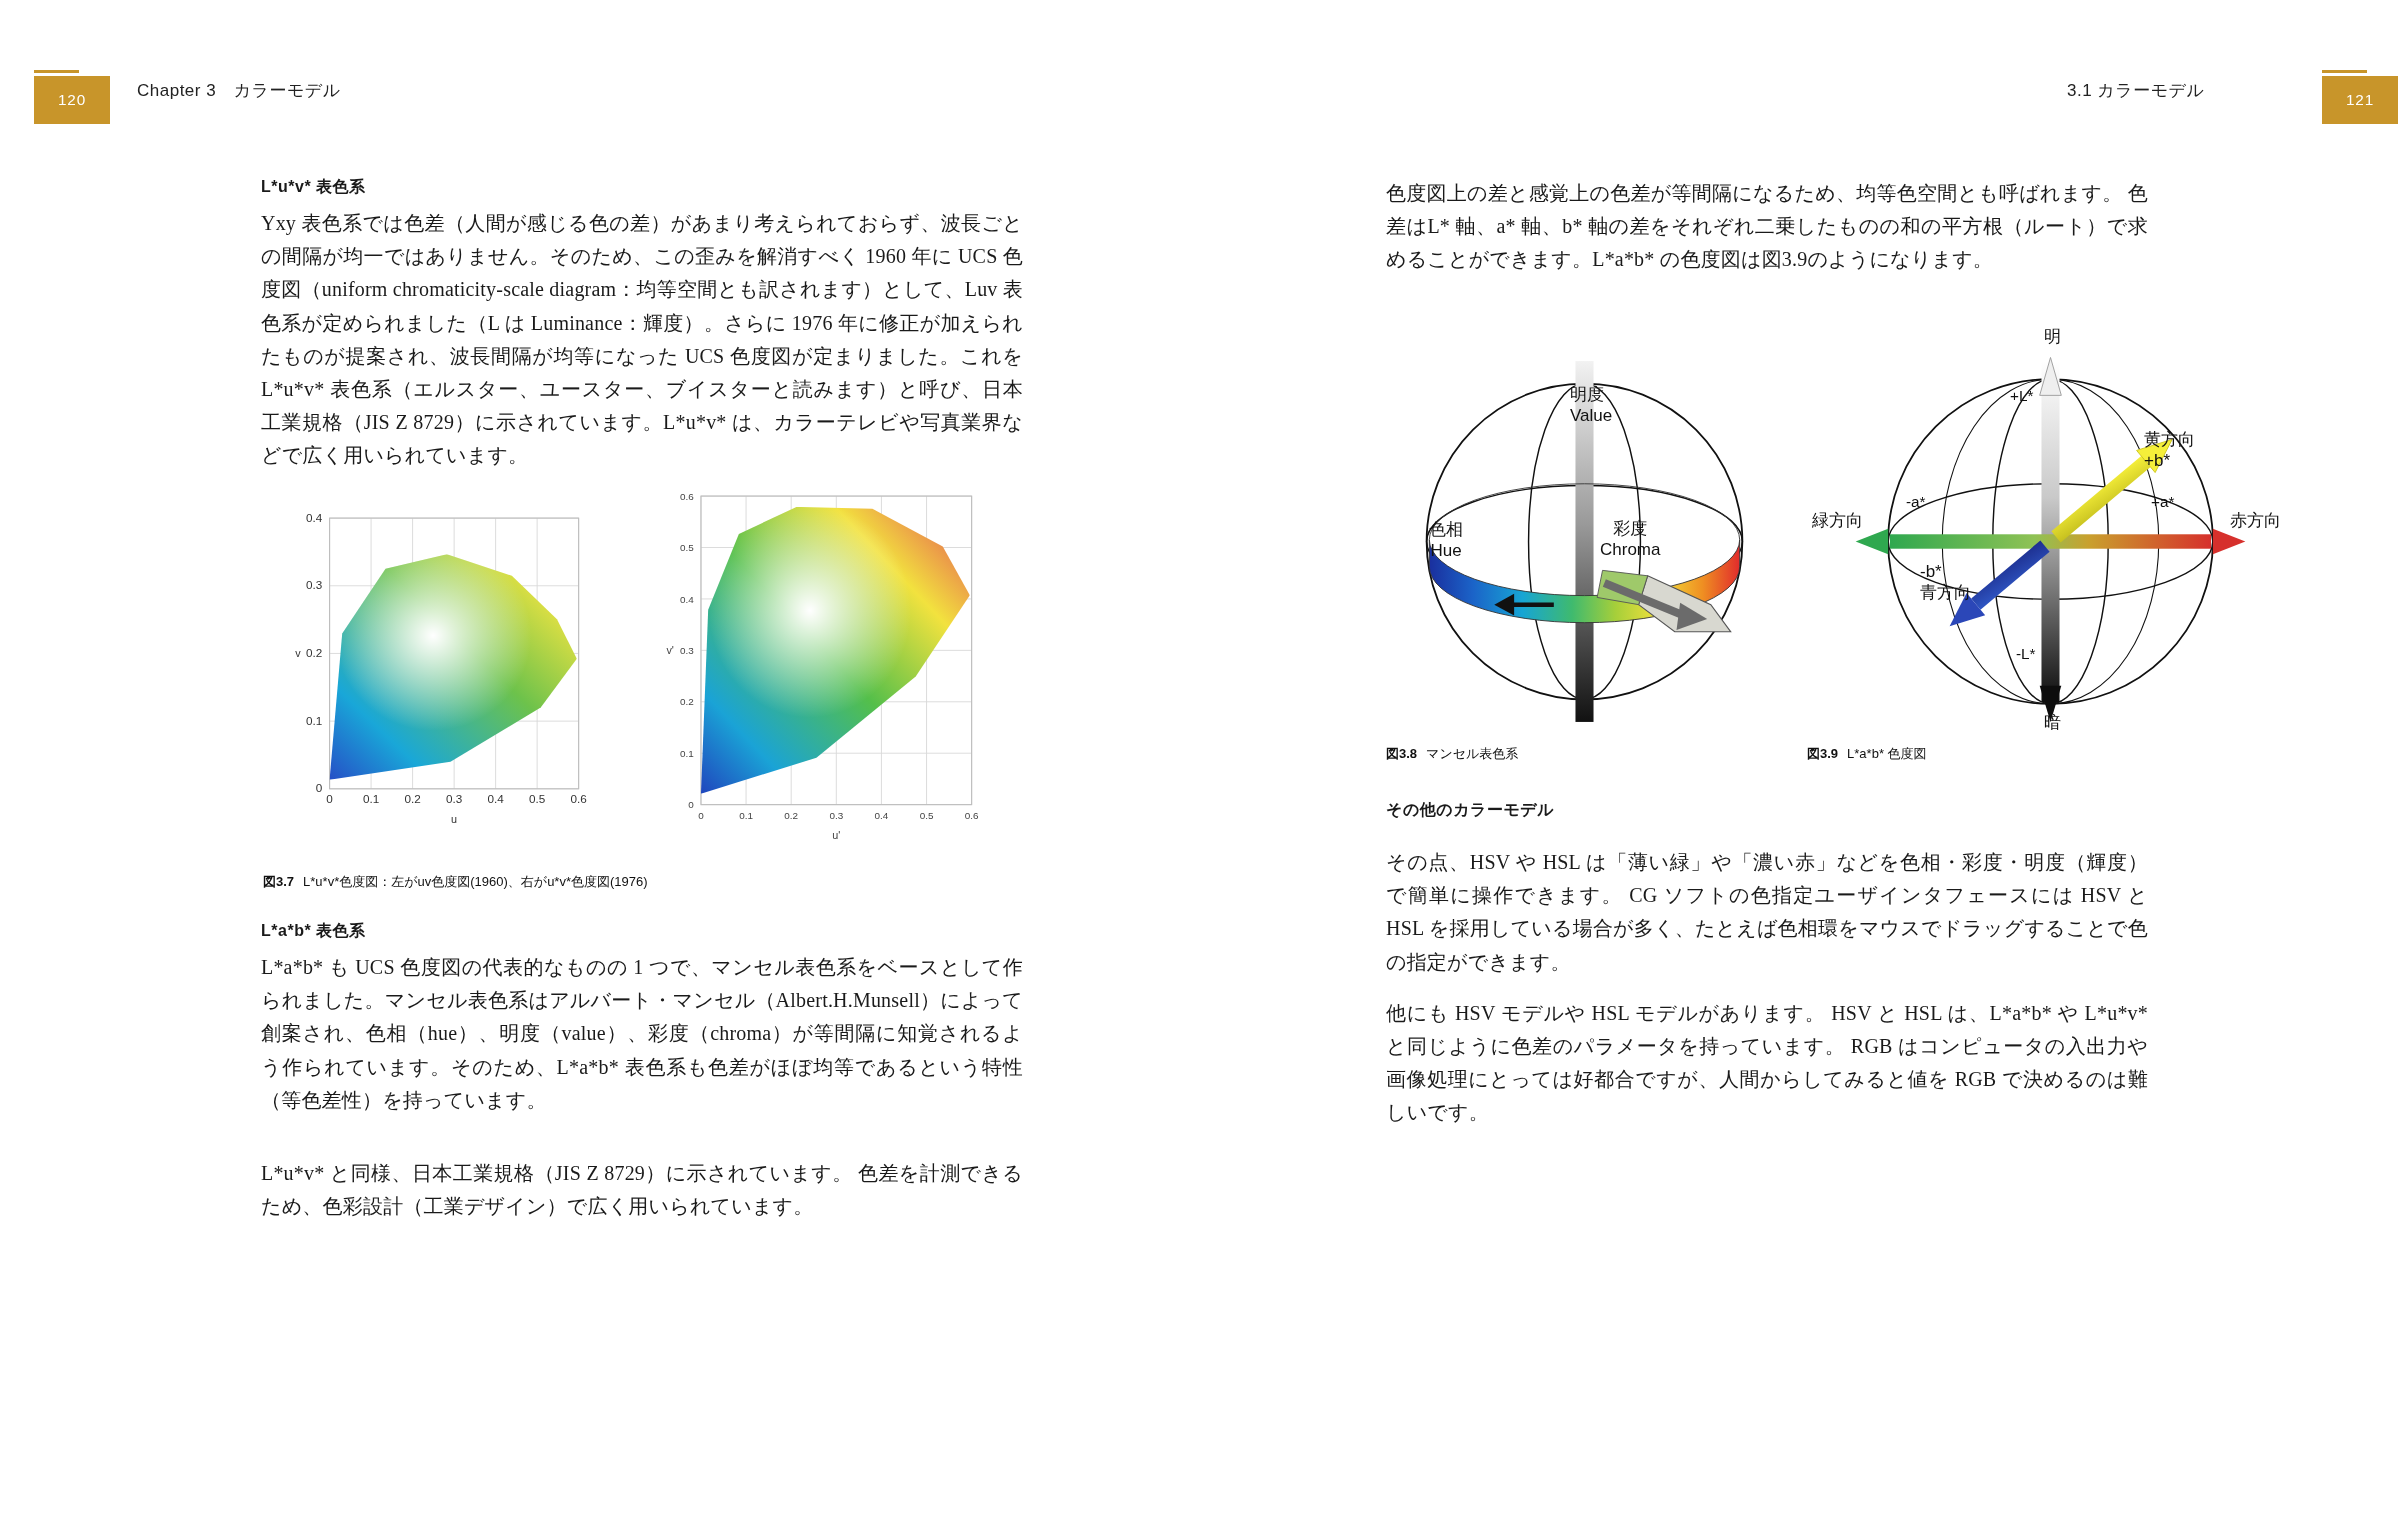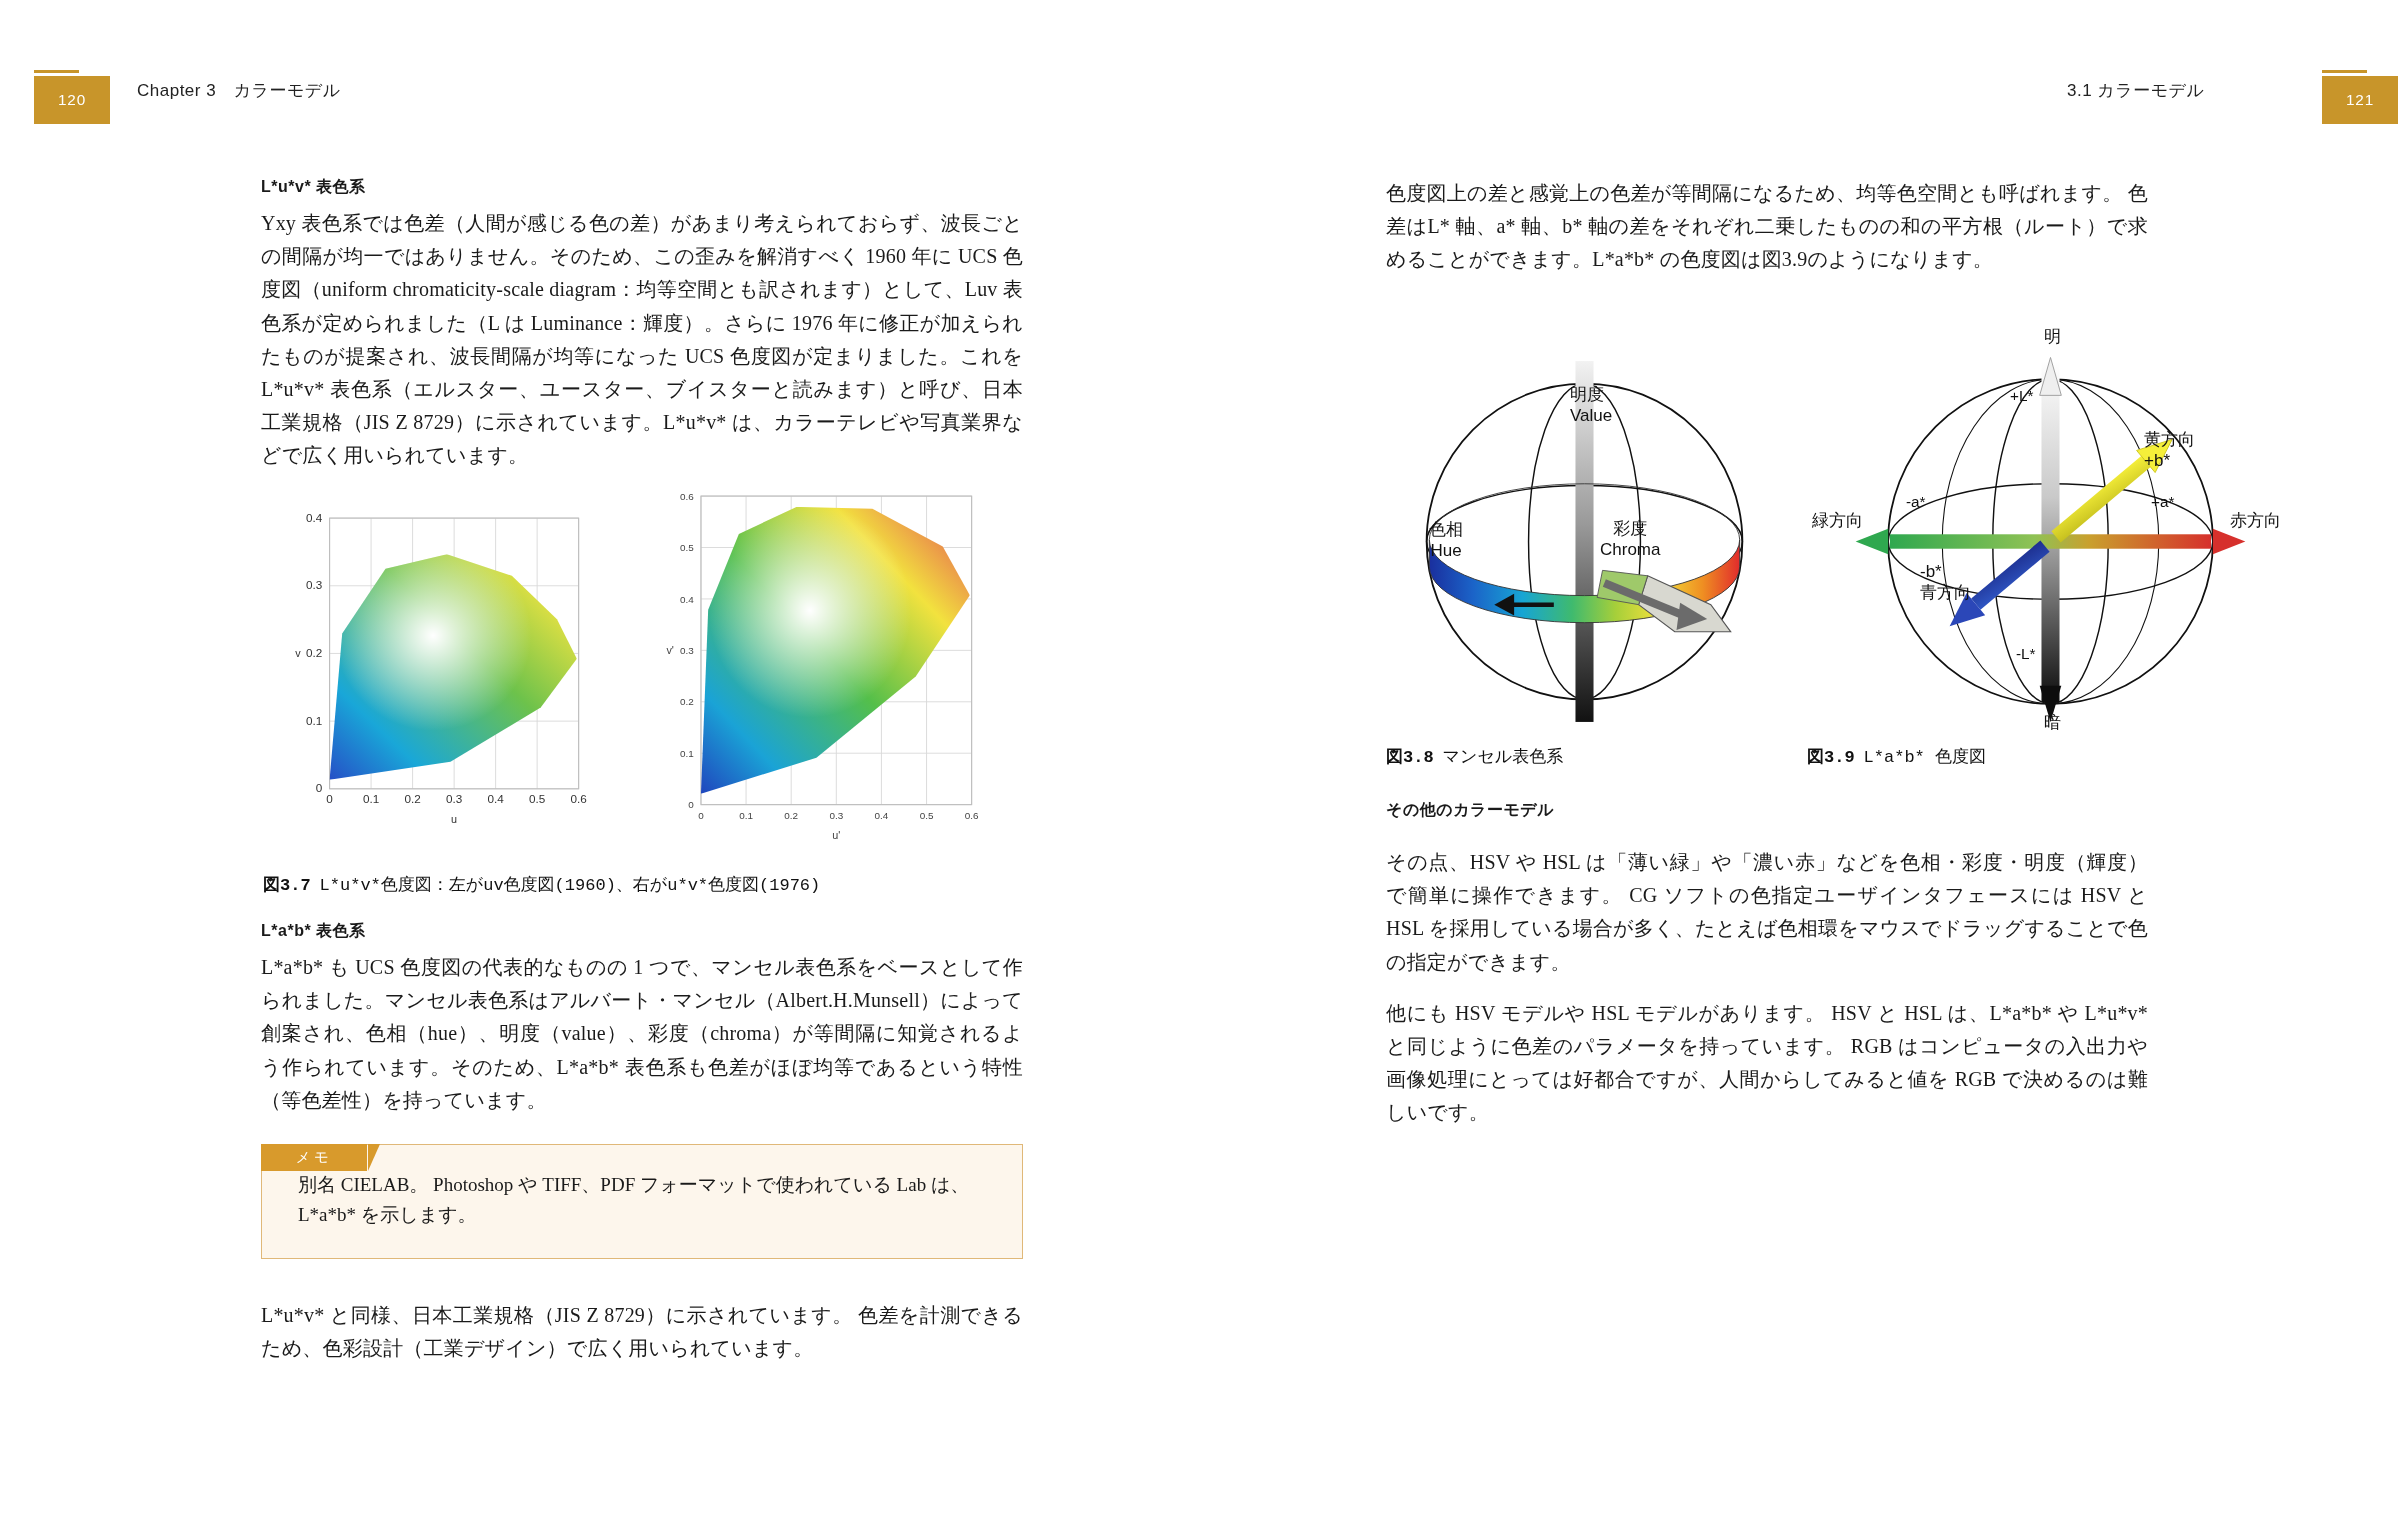--- a/index.html
+++ b/index.html
@@ -37,22 +37,22 @@
     font-family:"Liberation Sans","DejaVu Sans",sans-serif;
     font-size:16px;font-weight:bold;margin:0 0 9px 0;letter-spacing:0.5px;
   }
   p.body{
     font-size:20px;line-height:1.66;margin:0 0 18px 0;
     text-align:justify;letter-spacing:0.2px;
   }
 
   
   .cap{
-    font-family:Liberation Mono, monospace;
-    font-size:17px;color:#111;
+    font-family:Liberation Sans, sans-serif;
+    font-size:13px;color:#111;
   }
   .cap b{font-weight:bold;margin-right:9px;}
 
   
   .memo-wrap{position:relative;margin:23.4px 0 0 0;}
   .memo-tab{
     position:absolute;left:0;top:0;width:106px;height:27px;
     background:#d89a2c;color:#fff;
     font-family:"Liberation Sans","DejaVu Sans",sans-serif;
     font-size:14.4px;letter-spacing:3.6px;
@@ -223,26 +223,20 @@
   </svg>
 
   <div class="cap" style="position:absolute;left:263px;top:873px;">
     <b>図3.7</b><span>L*u*v*色度図：左がuv色度図(1960)、右がu*v*色度図(1976)</span>
   </div>
 
   <div class="col left" style="top:921px;">
     <h2 class="sec">L*a*b* 表色系</h2>
     <p class="body">L*a*b* も UCS 色度図の代表的なものの 1 つで、マンセル表色系をベースとして作られました。マンセル表色系はアルバート・マンセル（Albert.H.Munsell）によって創案され、色相（hue）、明度（value）、彩度（chroma）が等間隔に知覚されるよう作られています。そのため、L*a*b* 表色系も色差がほぼ均等であるという特性（等色差性）を持っています。</p>
 
-    <div class="memo-wrap">
-      <div class="memo-tab">メモ</div>
-      <div class="memo-body">
-        <p>別名 CIELAB。 Photoshop や TIFF、PDF フォーマットで使われている Lab は、L*a*b* を示します。</p>
-      </div>
-    </div>
 
     <p class="body" style="margin-top:40px;">L*u*v* と同様、日本工業規格（JIS Z 8729）に示されています。 色差を計測できるため、色彩設計（工業デザイン）で広く用いられています。</p>
   </div>
 
   <div class="col right" style="top:177px;">
     <p class="body">色度図上の差と感覚上の色差が等間隔になるため、均等色空間とも呼ばれます。 色差はL* 軸、a* 軸、b* 軸の差をそれぞれ二乗したものの和の平方根（ルート）で求めることができます。L*a*b* の色度図は図3.9のようになります。</p>
   </div>
 
   <svg class="chart" style="left:1377px;top:334px;" width="415" height="415" viewBox="0 0 460 460">
     <defs>

